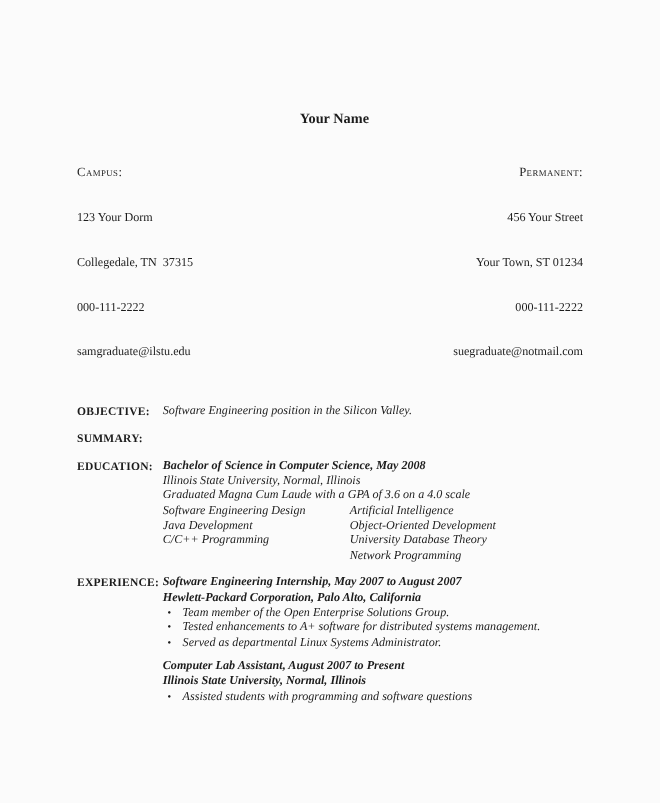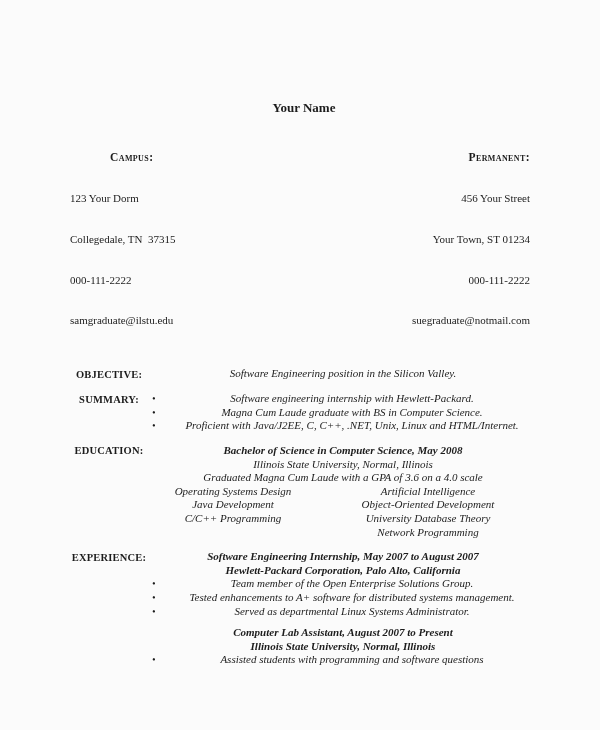--- a/index.html
+++ b/index.html
@@ -26,31 +26,29 @@
     line-height: 15px;
   }
   .contact {
     display: flex;
     justify-content: space-between;
     margin: 0 8px 12px 0;
   }
   .contact-col { white-space: pre-wrap; }
   .contact-col.right { text-align: right; }
   .contact-label {
-    font-weight: bold;
+    font-weight: normal;
     font-variant: small-caps;
     letter-spacing: 0.4px;
     font-size: 11.5px;
-    margin-left: 40px;
   }
   .section {
     display: flex;
     align-items: flex-start;
     margin-bottom: 11px;
-    text-align: center;
   }
   .section-label {
     flex: 0 0 78px;
     width: 78px;
     font-weight: bold;
     font-size: 10.5px;
     letter-spacing: 0.2px;
     padding-top: 0.5px;
   }
   .section-content { flex: 1; min-width: 0; font-style: italic; }
@@ -102,38 +100,31 @@
 
   <div class="section">
     <div class="section-label">OBJECTIVE:</div>
     <div class="section-content">
       <p>Software Engineering position in the Silicon Valley.</p>
     </div>
   </div>
 
   <div class="section">
     <div class="section-label">SUMMARY:</div>
-    <div class="section-content">
-      <ul class="bullets">
-        <li>Software engineering internship with Hewlett-Packard.</li>
-        <li>Magna Cum Laude graduate with BS in Computer Science.</li>
-        <li>Proficient with Java/J2EE, C, C++, .NET, Unix, Linux and HTML/Internet.</li>
-      </ul>
-    </div>
   </div>
 
   <div class="section">
     <div class="section-label">EDUCATION:</div>
     <div class="section-content">
       <p class="bold">Bachelor of Science in Computer Science, May 2008</p>
       <p>Illinois State University, Normal, Illinois</p>
       <p>Graduated Magna Cum Laude with a GPA of 3.6 on a 4.0 scale</p>
       <div class="courses">
         <div class="course-col-left">
-          <div>Operating Systems Design</div>
+          <div>Software Engineering Design</div>
           <div>Java Development</div>
           <div>C/C++ Programming</div>
         </div>
         <div class="course-col-right">
           <div>Artificial Intelligence</div>
           <div>Object-Oriented Development</div>
           <div>University Database Theory</div>
           <div>Network Programming</div>
         </div>
       </div>

